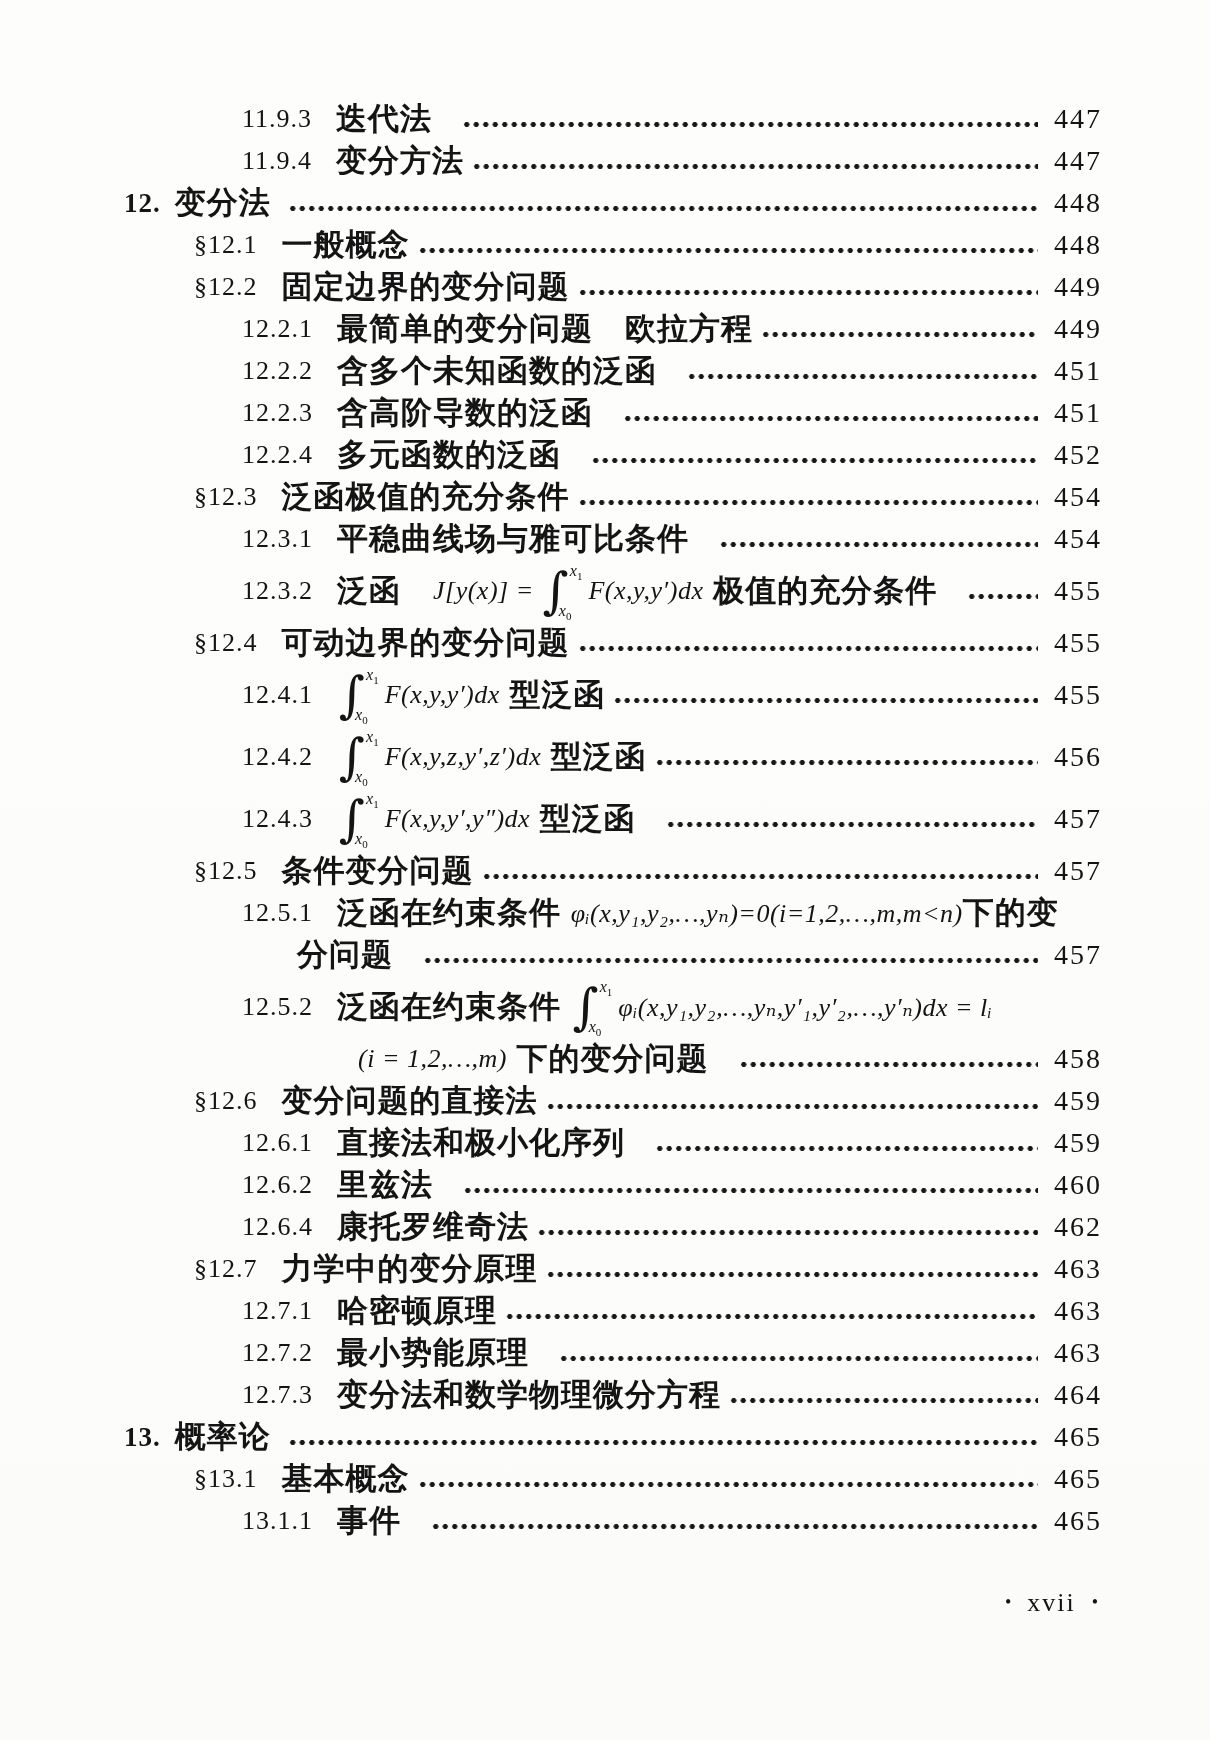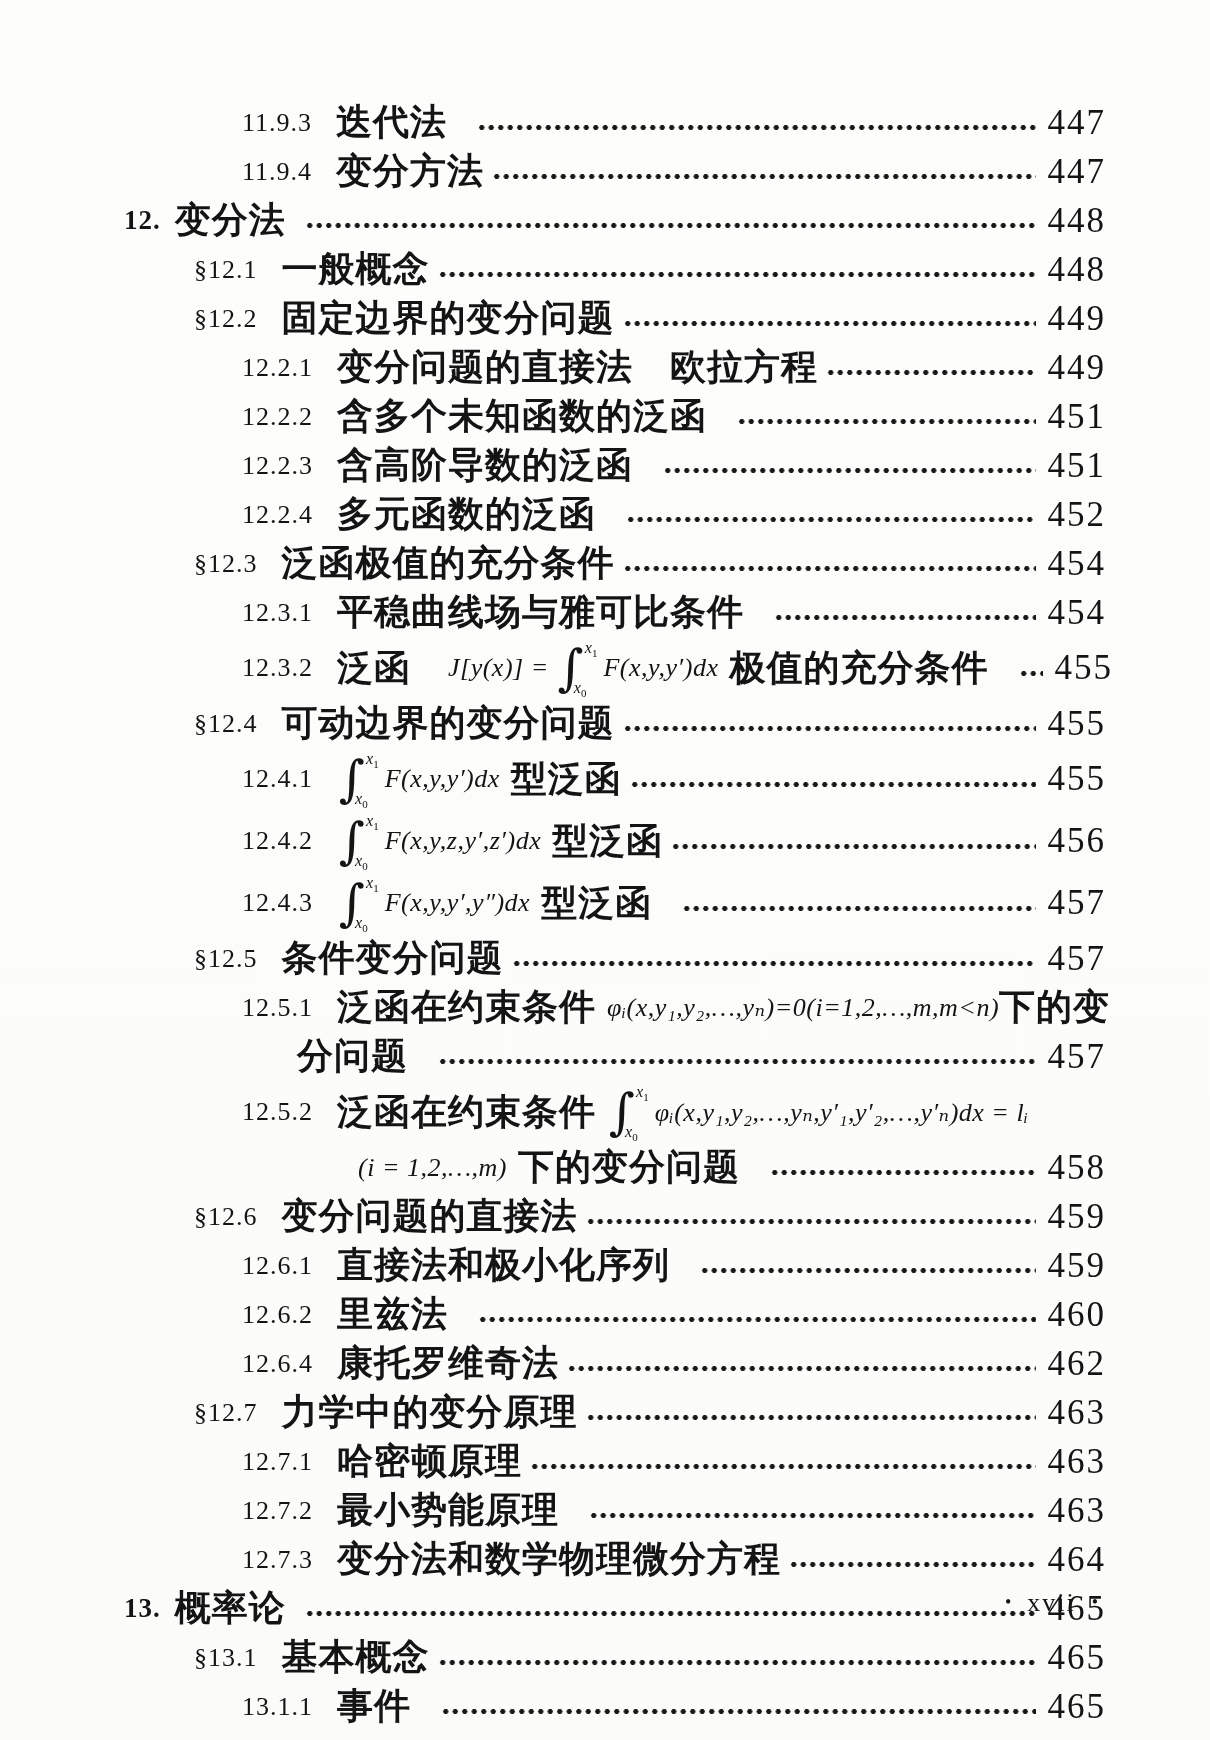--- a/index.html
+++ b/index.html
@@ -17,35 +17,35 @@
   .lvl1{margin-left:70px;}
   .lvl2{margin-left:118px;}
   .lvl0 .cjk,.lvl0 .num{font-weight:bold;}
   .line{display:flex;align-items:center;min-height:40px;white-space:nowrap;}
   .line.tall{min-height:62px;}
   .num{
     font-family:"Liberation Serif","DejaVu Serif",serif;
     font-size:26px;letter-spacing:1px;margin-right:24px;flex:0 0 auto;
   }
   .lvl0 .num{font-size:27px;margin-right:14px;font-family:Liberation Serif, serif;}
-  .cjk{font-size:36px;font-weight:600;white-space:pre;letter-spacing:1px;}
+  .cjk{font-size:31px;font-weight:600;white-space:pre;letter-spacing:1px;}
   .math{
     font-family:"Liberation Serif","DejaVu Serif",serif;
     font-style:italic;font-size:26px;white-space:pre;letter-spacing:0.5px;
   }
   .dots{
     flex:1 1 30px;min-width:24px;align-self:center;height:7px;
     margin:0 12px 0 8px;transform:translateY(5px);
     background-image:radial-gradient(circle,#171717 2.3px,transparent 2.8px);
     background-size:9.5px 7px;background-repeat:repeat-x;background-position:left center;
   }
   .dots.gap{margin-left:30px;}
   .pagenum{
     font-family:"Liberation Serif","DejaVu Serif",serif;
-    font-size:35px;min-width:56px;text-align:left;letter-spacing:2px;flex:0 0 auto;
+    font-size:28px;min-width:56px;text-align:center;letter-spacing:2px;flex:0 0 auto;
   }
   
   .intg{display:inline-flex;align-items:center;margin:0 6px 0 2px;flex:0 0 auto;}
   .isign{
     font-family:"DejaVu Serif","Liberation Serif",serif;
     font-size:50px;line-height:0.9;font-style:normal;font-weight:400;
   }
   .ilims{
     display:inline-flex;flex-direction:column;justify-content:space-between;
     height:56px;margin-left:1px;
@@ -105,21 +105,21 @@
         <div class="line">
           <span class="num">§12.2</span>
           <span class="cjk">固定边界的变分问题</span>
           <span class="dots"></span>
           <span class="pagenum">449</span>
         </div>
       </div>
       <div class="entry lvl2">
         <div class="line">
           <span class="num">12.2.1</span>
-          <span class="cjk">变分问题的直接法　欧拉方程</span>
+          <span class="cjk">最简单的变分问题　欧拉方程</span>
           <span class="dots"></span>
           <span class="pagenum">449</span>
         </div>
       </div>
       <div class="entry lvl2">
         <div class="line">
           <span class="num">12.2.2</span>
           <span class="cjk">含多个未知函数的泛函</span>
           <span class="dots gap"></span>
           <span class="pagenum">451</span>

